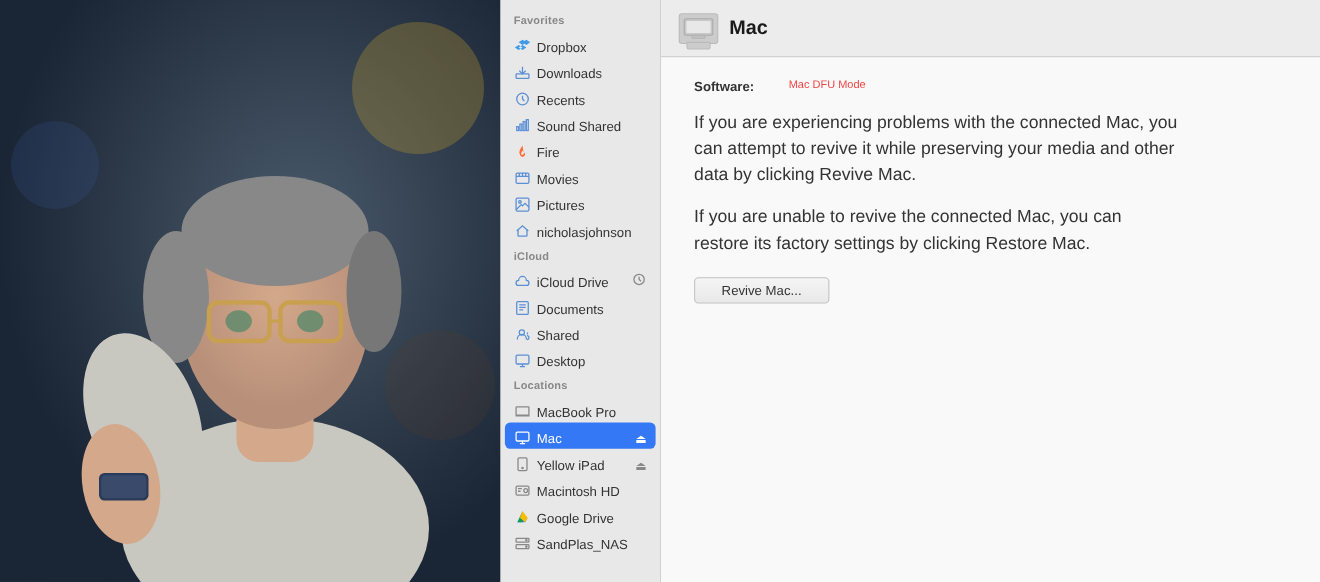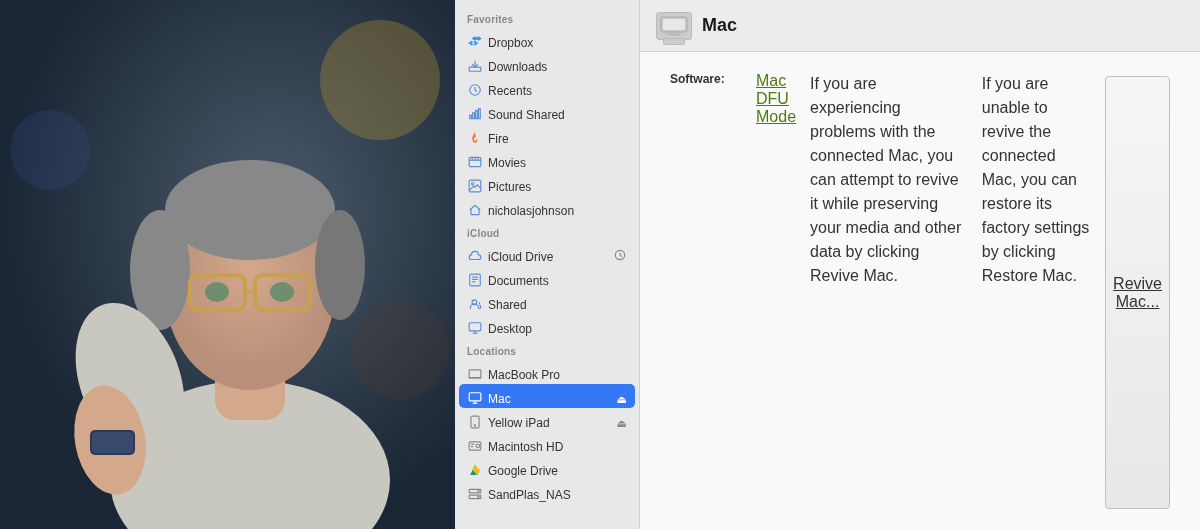--- a/index.html
+++ b/index.html
@@ -29,21 +29,21 @@
     
     #finder-window {
       flex: 1;
       height: 529px;
       display: flex;
       background: #f5f5f5;
     }
 
     
     #sidebar {
-      width: 185px;
+      width: 146px;
       height: 529px;
       background: #e8e8e8;
       border-right: 1px solid #d0d0d0;
       overflow-y: auto;
       flex-shrink: 0;
       padding-top: 6px;
     }
 
     .sidebar-section-label {
       font-size: 10px;
@@ -149,66 +149,64 @@
     #header-title {
       font-size: 18px;
       font-weight: 600;
       color: #1a1a1a;
     }
 
     #main-body {
       flex: 1;
       padding: 20px 30px;
       display: flex;
-      flex-direction: row;
+      flex-direction: column;
       gap: 14px;
     }
 
     .software-row {
       display: flex;
       align-items: flex-start;
       gap: 6px;
     }
 
     .software-label {
       font-size: 12px;
       font-weight: 700;
       color: #333;
       min-width: 80px;
     }
 
     .software-value {
-      font-size: 16px;
-      color: #4d7c0f;
-      text-decoration: underline;
+      font-size: 10px;
+      color: #ef4444;
     }
 
     .info-text {
       font-size: 16px;
       color: #333;
       line-height: 1.5;
       max-width: 440px;
       margin-left: 0;
     }
 
     .button-row {
       display: flex;
       gap: 8px;
       margin-top: 4px;
     }
 
     .mac-button {
-      padding: 4px 7px;
-      font-size: 16px;
+      padding: 4px 24px;
+      font-size: 12px;
       background: linear-gradient(to bottom, #f5f5f5, #e8e8e8);
       border: 1px solid #c0c0c0;
       border-radius: 4px;
       cursor: pointer;
       color: #333;
-      text-decoration: underline;
     }
 
     
     #sidebar::-webkit-scrollbar { width: 6px; }
     #sidebar::-webkit-scrollbar-track { background: transparent; }
     #sidebar::-webkit-scrollbar-thumb { background: #bbb; border-radius: 3px; }
   </style>
 </head>
 <body>
 

